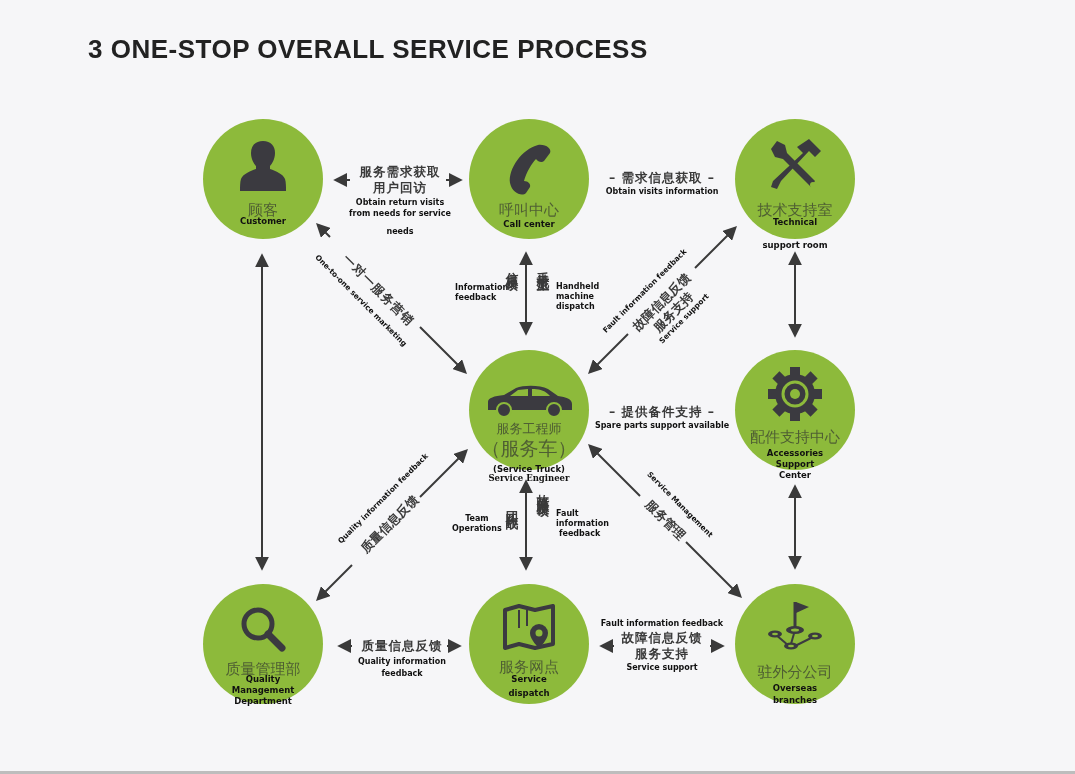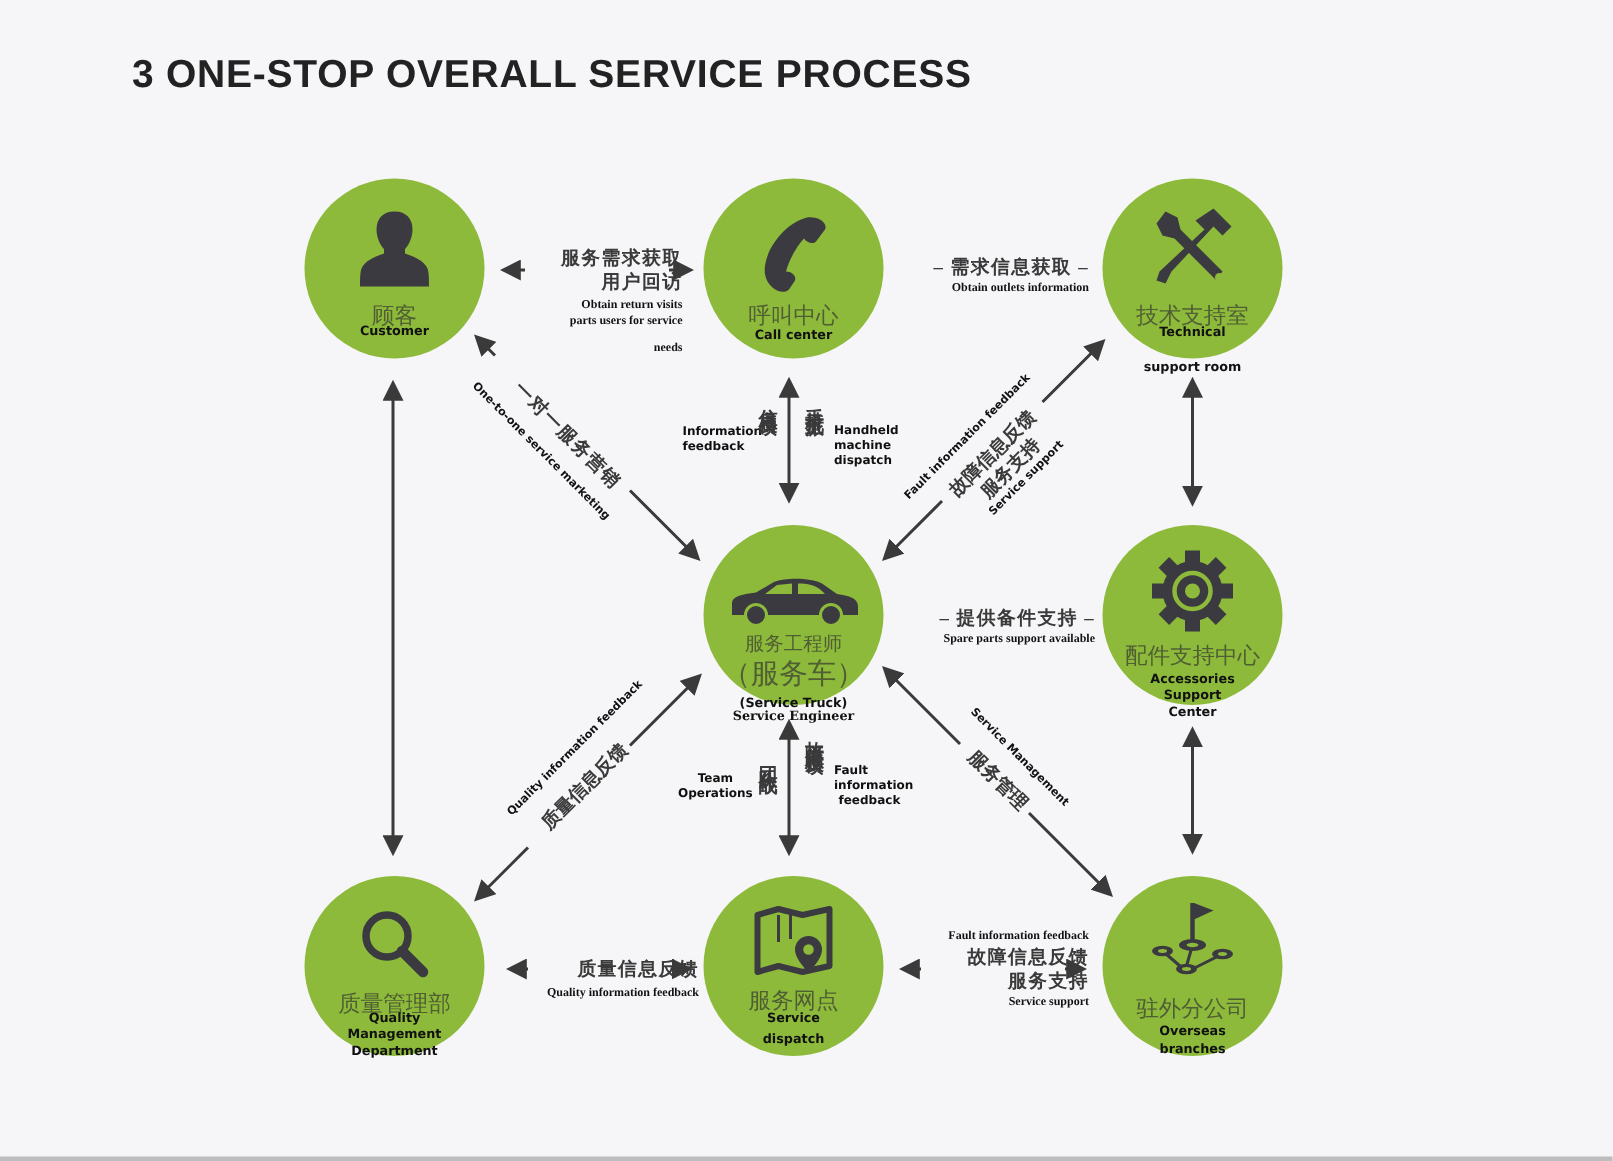--- a/index.html
+++ b/index.html
@@ -6,21 +6,21 @@
   body { width:1075px; height:774px; background:#f6f6f8; position:relative; overflow:hidden;
          font-family:"DejaVu Sans", sans-serif; color:#222; }
   .bottom-bar { position:absolute; left:0; right:0; bottom:0; height:3px; background:#bdbdbd; }
   .title { position:absolute; left:88px; top:34px; font-family:"Liberation Sans", sans-serif;
            font-weight:bold; font-size:26px; letter-spacing:0.5px; color:#222; }
   svg.links { position:absolute; left:0; top:0; }
   .node { position:absolute; width:120px; height:120px; border-radius:50%; background:#8dba3b; }
   .node .icon { position:absolute; left:50%; top:18px; transform:translateX(-50%); }
   .node .cn { position:absolute; left:0; right:0; text-align:center; color:#4f5f33; font-size:15px; }
   .node .en { position:absolute; left:-20px; right:-20px; text-align:center; color:#111; font-size:8.5px; font-weight:bold; line-height:11px; }
-  .lbl { position:absolute; text-align:right; color:#222;font-family:Liberation Serif, serif; }
+  .lbl { position:absolute; text-align:center; color:#222; }
   .lbl .cn { font-weight:bold; font-size:12.5px; color:#3a3a3a; letter-spacing:1px; line-height:16px; }
   .lbl .en { font-weight:bold; font-size:8px; color:#111; line-height:12px; }
   .vcn { writing-mode:vertical-rl; font-weight:bold; font-size:12.5px; color:#3a3a3a; letter-spacing:2px; position:absolute; }
   .small-en { position:absolute; font-weight:bold; font-size:8px; color:#111; line-height:10px; }
   .rot { position:absolute; transform-origin:center center; white-space:nowrap; text-align:center; }
 </style>
 </head>
 <body>
 
 <div class="title">3 ONE-STOP OVERALL SERVICE PROCESS</div>
@@ -177,27 +177,27 @@
   </svg>
   <div class="cn" style="top:79px;">驻外分公司</div>
   <div class="en" style="top:99px;">Overseas</div>
   <div class="en" style="top:111px;">branches</div>
 </div>
 
 <div class="lbl" style="left:345px; top:164px; width:110px;">
   <div class="cn">服务需求获取</div>
   <div class="cn">用户回访</div>
   <div class="en" style="margin-top:1px;">Obtain return visits</div>
-  <div class="en" style="line-height:9px;">parts users for service</div>
+  <div class="en" style="line-height:9px;">from needs for service</div>
   <div class="en" style="margin-top:8px;">needs</div>
 </div>
 
 <div class="lbl" style="left:598px; top:170px; width:128px;">
   <div class="cn">– 需求信息获取 –</div>
-  <div class="en">Obtain outlets information</div>
+  <div class="en">Obtain visits information</div>
 </div>
 
 <div class="rot" style="left:318px; top:282px; width:120px; transform:rotate(45deg);">
   <div class="cn" style="font-weight:bold; font-size:12.5px; color:#3a3a3a; letter-spacing:1px;">一对一服务营销</div>
 </div>
 <div class="rot" style="left:296px; top:296px; width:130px; transform:rotate(45deg); font-weight:bold; font-size:7.5px; color:#111;">One-to-one service marketing</div>
 
 <div class="small-en" style="left:455px; top:283px; text-align:left;">
   <div>Information</div>
   <div>feedback</div>

